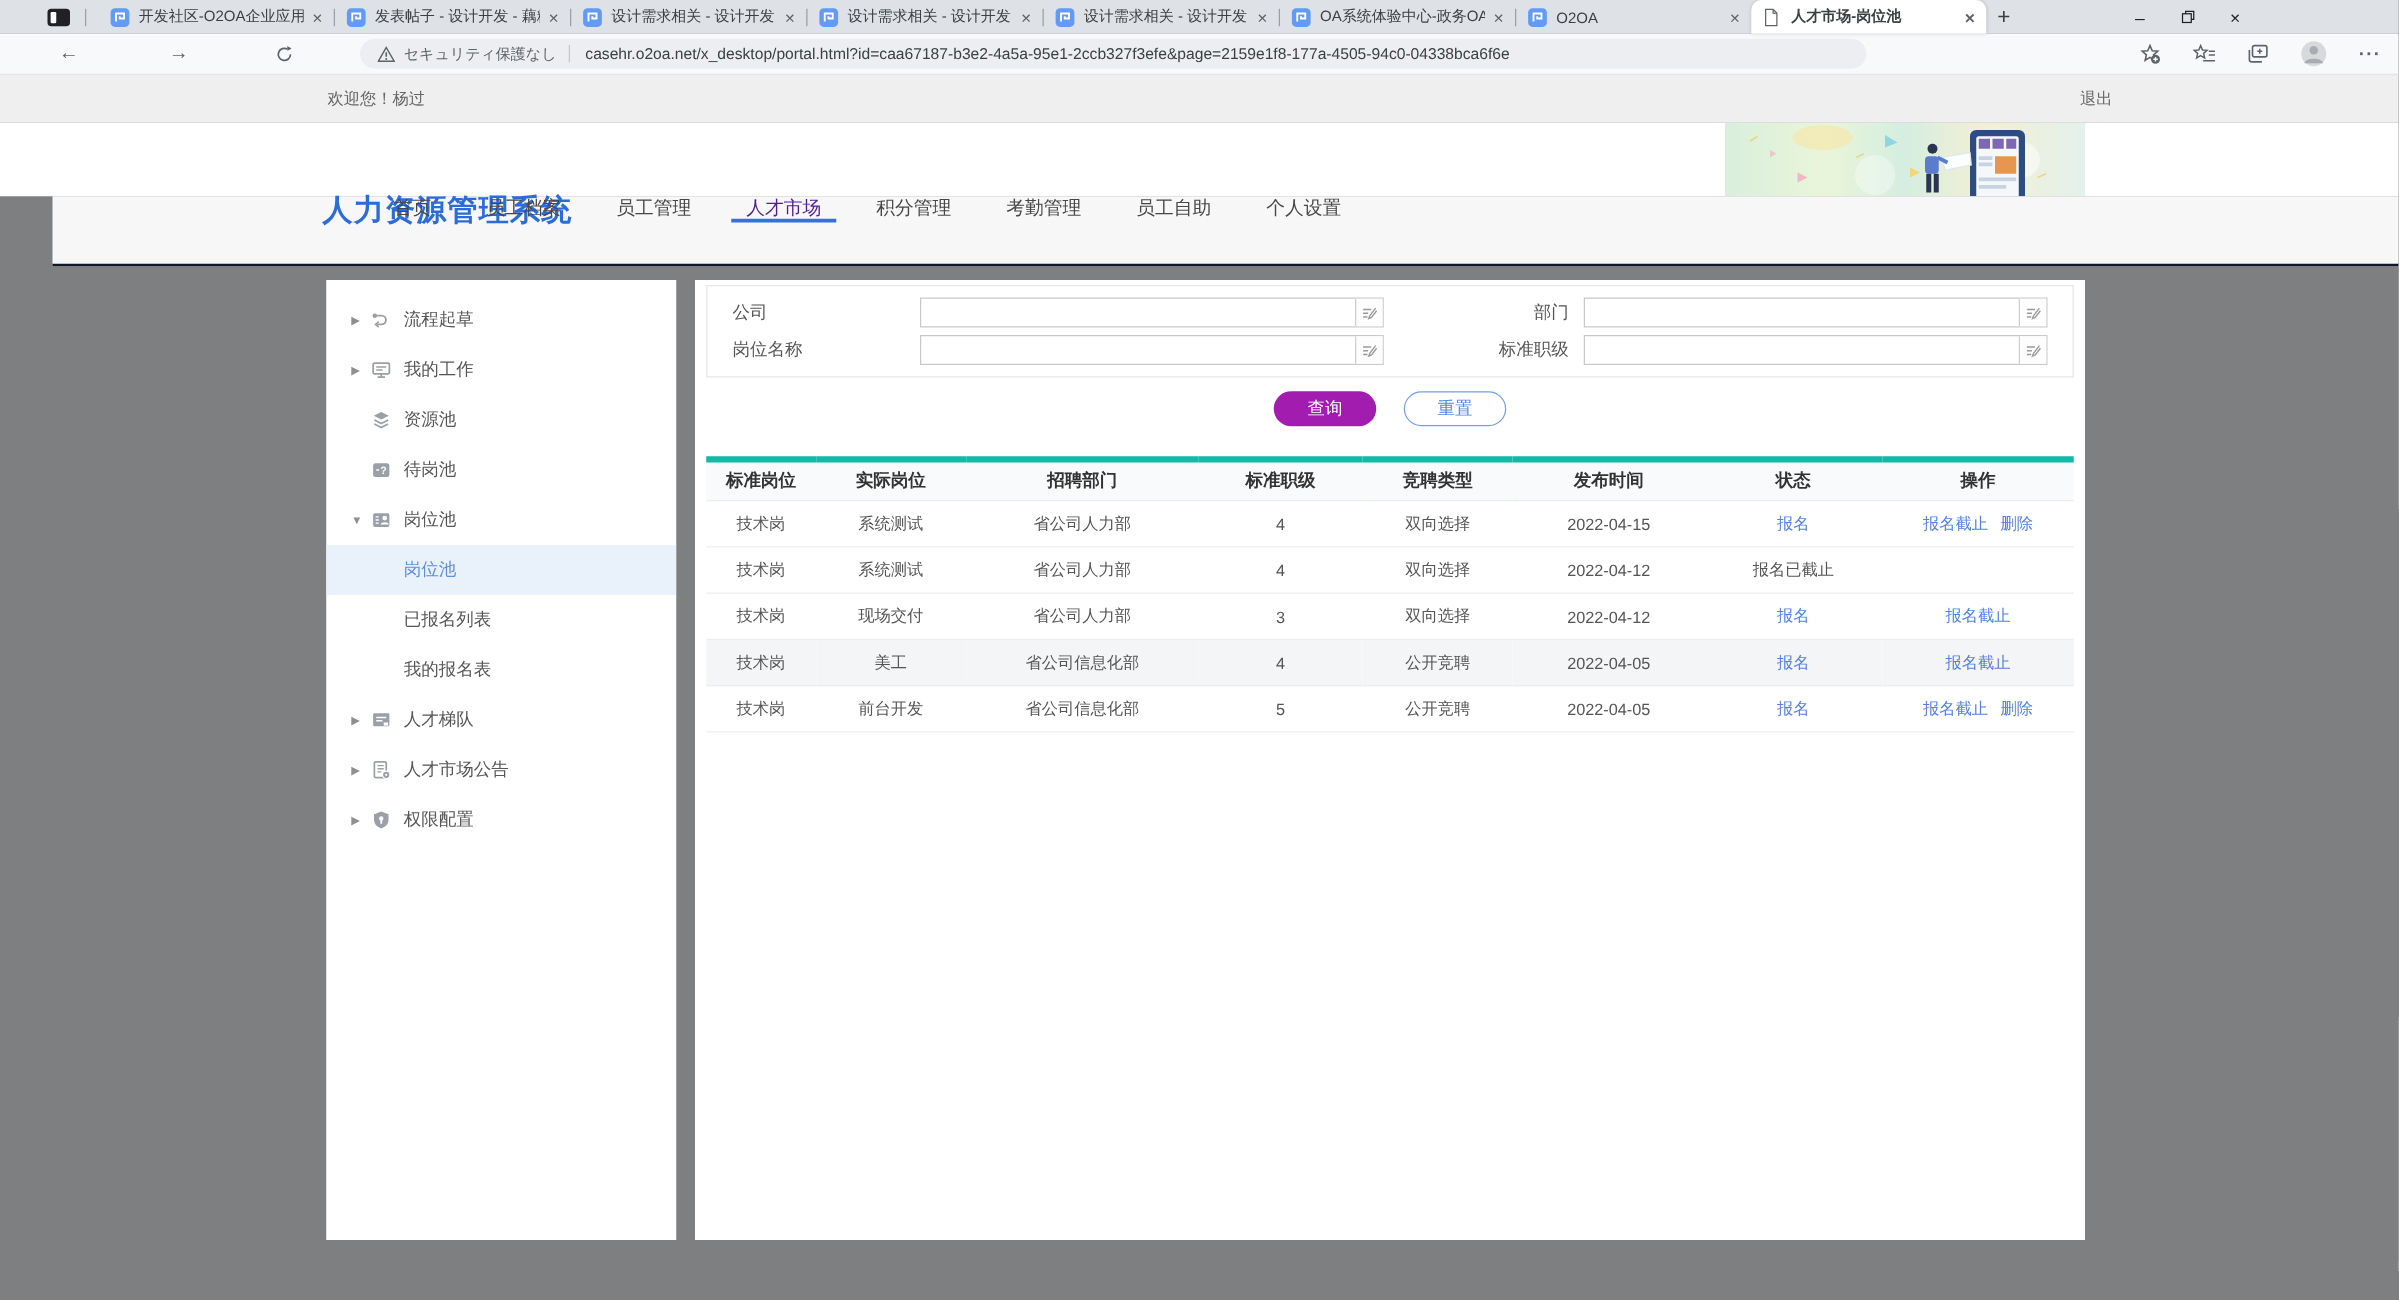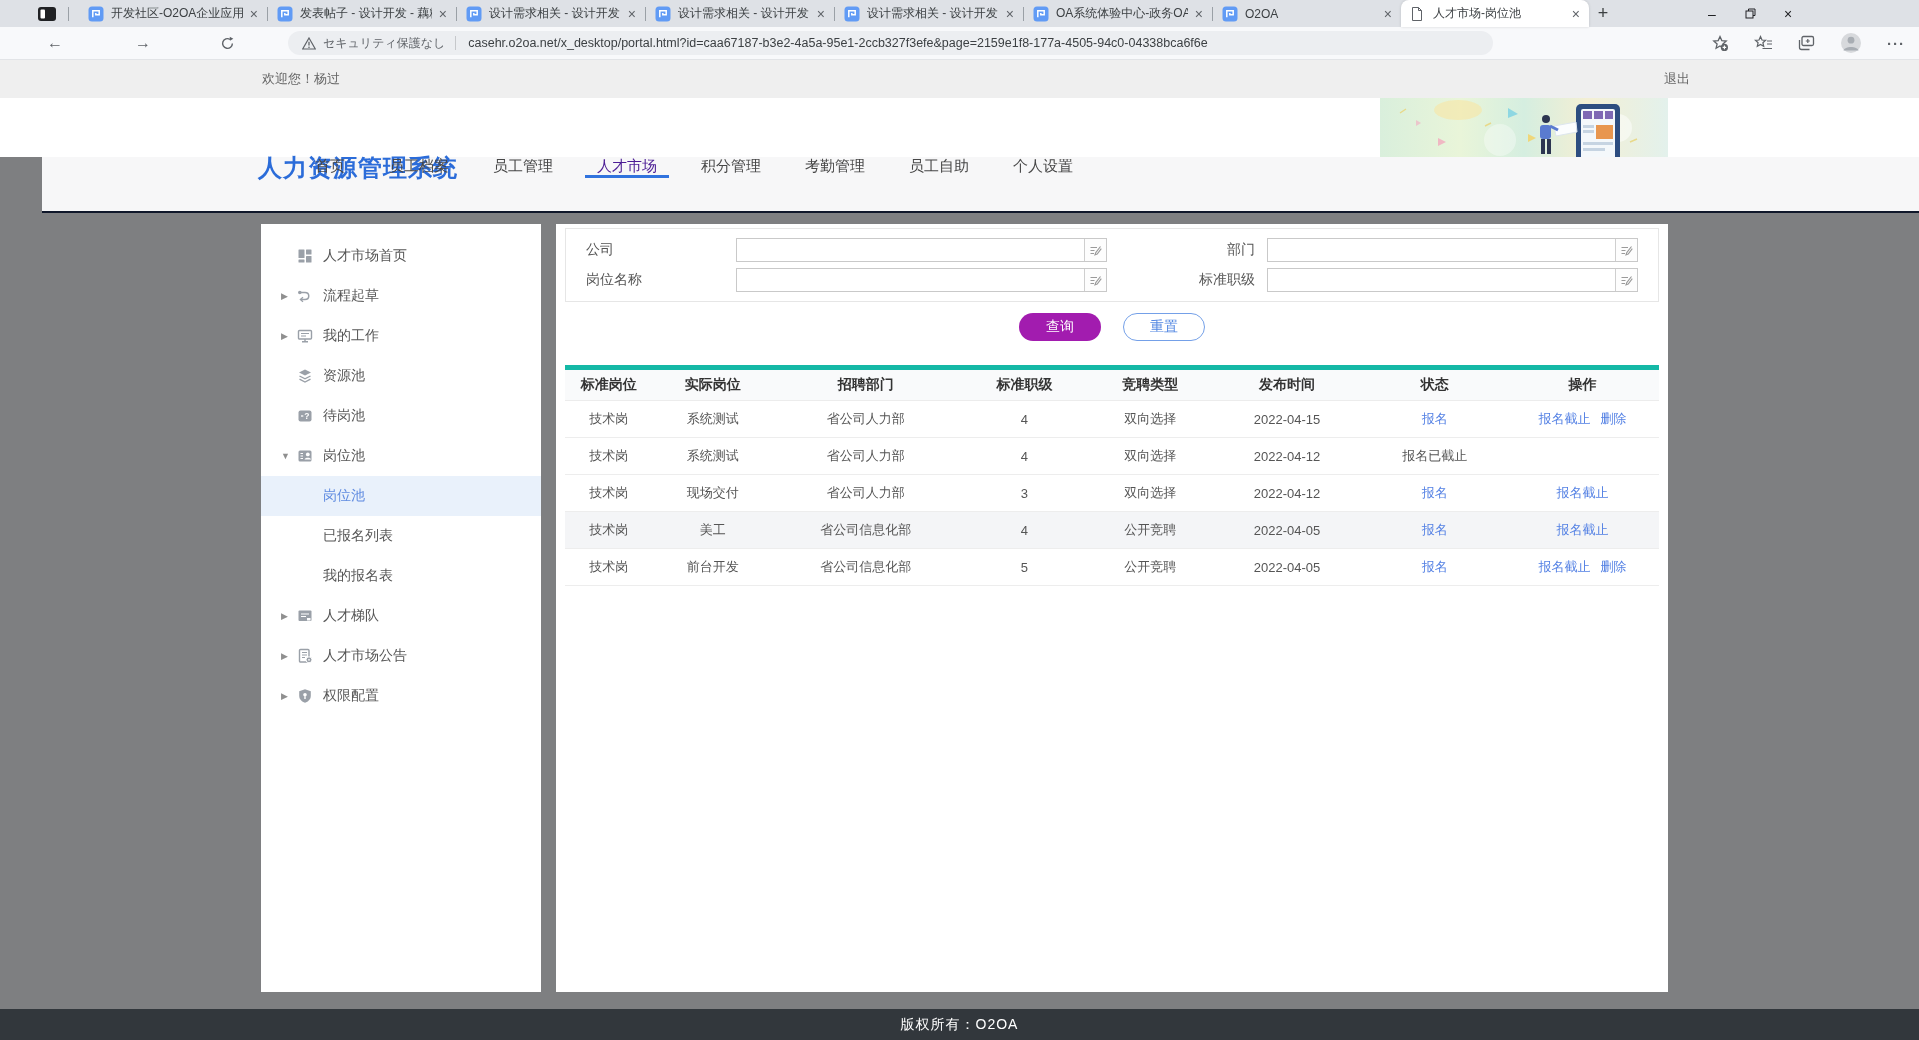--- a/index.html
+++ b/index.html
@@ -7,21 +7,21 @@
   .screen { position:relative; width:1919px; height:1040px; background:#7e7f81; overflow:hidden; }
 
   
   .tabbar { position:relative; height:27px; background:#dee1e6; display:flex; align-items:center; }
   .tab-actions { width:22px; height:18px; margin-left:36px; display:flex; align-items:center; justify-content:center; }
   .chrome-sep { width:1px; height:14px; background:#9aa0a6; margin:0 10px; }
   .tabstrip { display:flex; height:27px; align-items:center; }
   .tab { width:188px; height:27px; display:flex; align-items:center; padding:0 9px; font-size:12px; color:#3c4043; cursor:pointer; position:relative; }
   .tab .title { flex:1; white-space:nowrap; overflow:hidden; margin:0 7px; }
   .tab .closex { font-size:14px; color:#5f6368; line-height:1; }
-  .tab.active { background:#fff; border-radius:8px 8px 0 0; box-shadow:0 0 3px rgba(0,0,0,.15); }
+  .tab.active { background:#fff; border-radius:8px 8px 0 0; box-shadow:0 0 3px rgba(0,0,0,.15);font-weight:bold; }
   .tab-sep { width:1px; height:14px; background:#9aa0a6; flex:none; }
   .favicon { width:16px; height:16px; flex:none; display:flex; }
   .newtab { width:28px; height:27px; display:flex; align-items:center; justify-content:center; font-size:18px; color:#3c4043; cursor:pointer; }
   .wincontrols { position:absolute; right:112px; top:0; height:27px; display:flex; align-items:center; }
   .winbtn { width:38px; height:27px; display:flex; align-items:center; justify-content:center; font-size:14px; color:#202124; cursor:pointer; }
 
   .toolbar { height:33px; background:#f8f9fb; border-bottom:1px solid #e2e4e7; display:flex; align-items:center; }
   .navbtn { width:30px; text-align:center; font-size:16px; color:#5f6368; cursor:pointer; }
   .navbtn.back { margin-left:40px; }
   .navbtn.fwd { margin-left:58px; }
@@ -295,34 +295,20 @@
       <div class="nav-item">员工管理</div>
       <div class="nav-item active">人才市场</div>
       <div class="nav-item">积分管理</div>
       <div class="nav-item">考勤管理</div>
       <div class="nav-item">员工自助</div>
       <div class="nav-item">个人设置</div>
     </div>
 
   <div class="bodyarea">
     <div class="sidebar">
-        <div class="side-item">
-          <span class="arrow"></span>
-          <span class="sicon">
-            <svg width="16" height="16">
-              <g fill="#9aa0a8">
-                <rect x="1.5" y="1.5" width="6" height="8.5" rx="0.5"></rect>
-                <rect x="9" y="1.5" width="5.5" height="5" rx="0.5"></rect>
-                <rect x="9" y="8" width="5.5" height="6.5" rx="0.5"></rect>
-                <rect x="1.5" y="11.5" width="6" height="3" rx="0.5"></rect>
-              </g>
-            </svg>
-          </span>
-          <span>人才市场首页</span>
-        </div>
         <div class="side-item">
           <span class="arrow">▶</span>
           <span class="sicon">
             <svg width="16" height="16">
               <path d="M3 4.5 H8 C13 4.5 13 11.5 8 11.5 H4" fill="none" stroke="#9aa0a8" stroke-width="1.5"></path>
               <circle cx="2.8" cy="4.5" r="1.8" fill="#9aa0a8"></circle>
               <path d="M6 9.3 L3.4 11.5 L6 13.7" fill="none" stroke="#9aa0a8" stroke-width="1.3"></path>
             </svg>
           </span>
           <span>流程起草</span>
@@ -525,16 +511,13 @@
               <td>公开竞聘</td>
               <td>2022-04-05</td>
               <td><a class="tbl-link">报名</a></td>
               <td><a class="tbl-link">报名截止</a><a class="tbl-link">删除</a></td>
             </tr>
           </tbody>
       </table>
     </div>
   </div>
 
-  <div class="footer">
-    <span>版权所有：O2OA</span>
-  </div>
 </div>
 
 </body></html>

